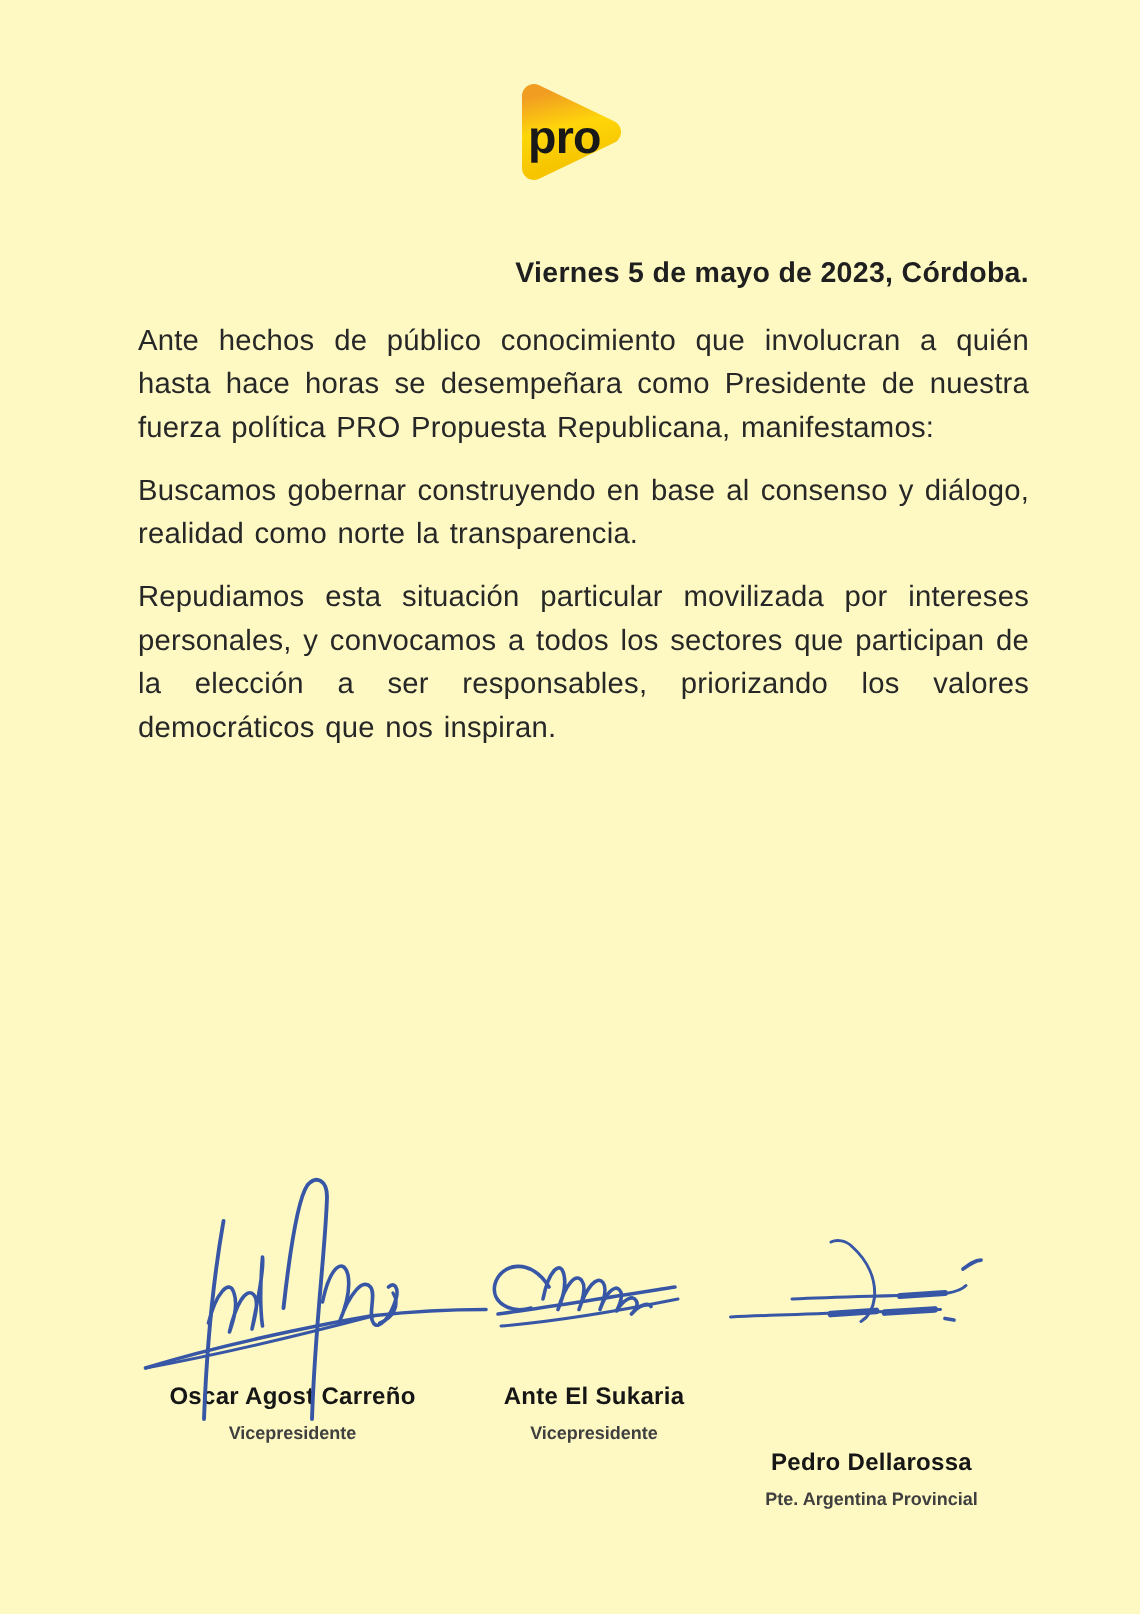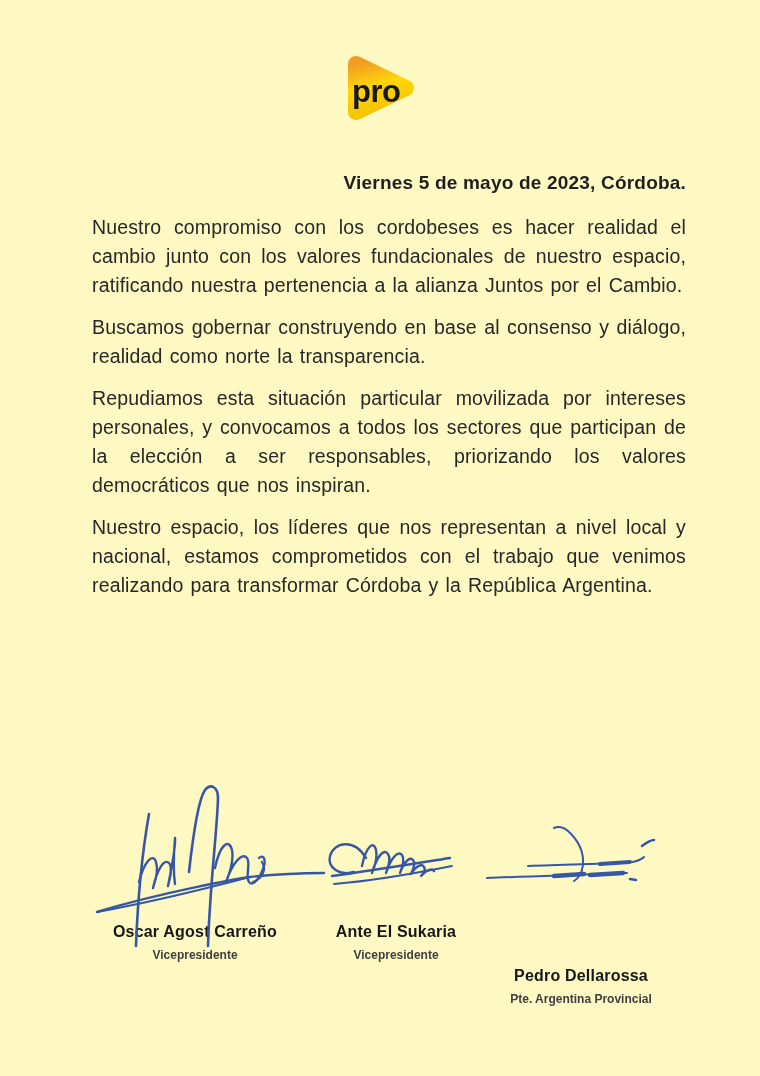--- a/index.html
+++ b/index.html
@@ -98,24 +98,23 @@
         <stop offset="0.5" stop-color="#ffd60a"></stop>
         <stop offset="1" stop-color="#f6c500"></stop>
       </linearGradient>
     </defs>
     <polygon points="14,13 64,37 14,61" fill="url(#lg)" stroke="url(#lg)" stroke-width="16" stroke-linejoin="round"></polygon>
     <text x="10" y="51" font-size="31" font-weight="700" letter-spacing="-0.5" font-family="Liberation Sans, sans-serif" fill="#181818">pro</text>
   </svg>
 
   <div class="content">
     <div class="date-line">Viernes 5 de mayo de 2023, Córdoba.</div>
-    <p class="para">Nuestro compromiso con los cordobeses es hacer realidad el cambio junto con los valores fundacionales de nuestro espacio, ratificando nuestra pertenencia a la alianza Juntos por el Cambio.</p>
+    <p class="para">Ante hechos de público conocimiento que involucran a quién hasta hace horas se desempeñara como Presidente de nuestra fuerza política PRO Propuesta Republicana, manifestamos:</p>
     <p class="para">Buscamos gobernar construyendo en base al consenso y diálogo, realidad como norte la transparencia.</p>
     <p class="para">Repudiamos esta situación particular movilizada por intereses personales, y convocamos a todos los sectores que participan de la elección a ser responsables, priorizando los valores democráticos que nos inspiran.</p>
-    <p class="para">Nuestro espacio, los líderes que nos representan a nivel local y nacional, estamos comprometidos con el trabajo que venimos realizando para transformar Córdoba y la República Argentina.</p>
   </div>
 
   <svg class="sig sig1" viewBox="0 0 235 170" xmlns="http://www.w3.org/2000/svg">
     <g fill="none" stroke-linecap="round" stroke-linejoin="round" stroke="#3757a6">
       <path stroke-width="2.6" d="M57,36 C51,70 46,115 44,168"></path>
       <path stroke-width="2.4" d="M47,104 C52,84 61,74 64,84 C67,93 63,104 61,110 C65,92 72,80 77,85 C81,89 78,100 76,108 C80,88 84,68 83,60 C82,72 81,92 83,106"></path>
       <path stroke-width="2.6" d="M97,94 C101,58 106,22 113,12 C119,5 126,9 126,20 C125,55 118,105 116,168"></path>
       <path stroke-width="2.4" d="M123,90 C128,66 137,60 140,72 C142,83 137,97 134,104 C141,84 150,74 155,80 C159,85 153,99 157,104 C160,109 168,101 172,88 C174,81 171,76 167,80"></path>
       <path stroke-width="2.2" d="M170,84 C175,92 170,101 161,104"></path>
       <path stroke-width="2.4" d="M5,134 C70,114 150,100 158,99 C185,96 215,95 232,95"></path>

